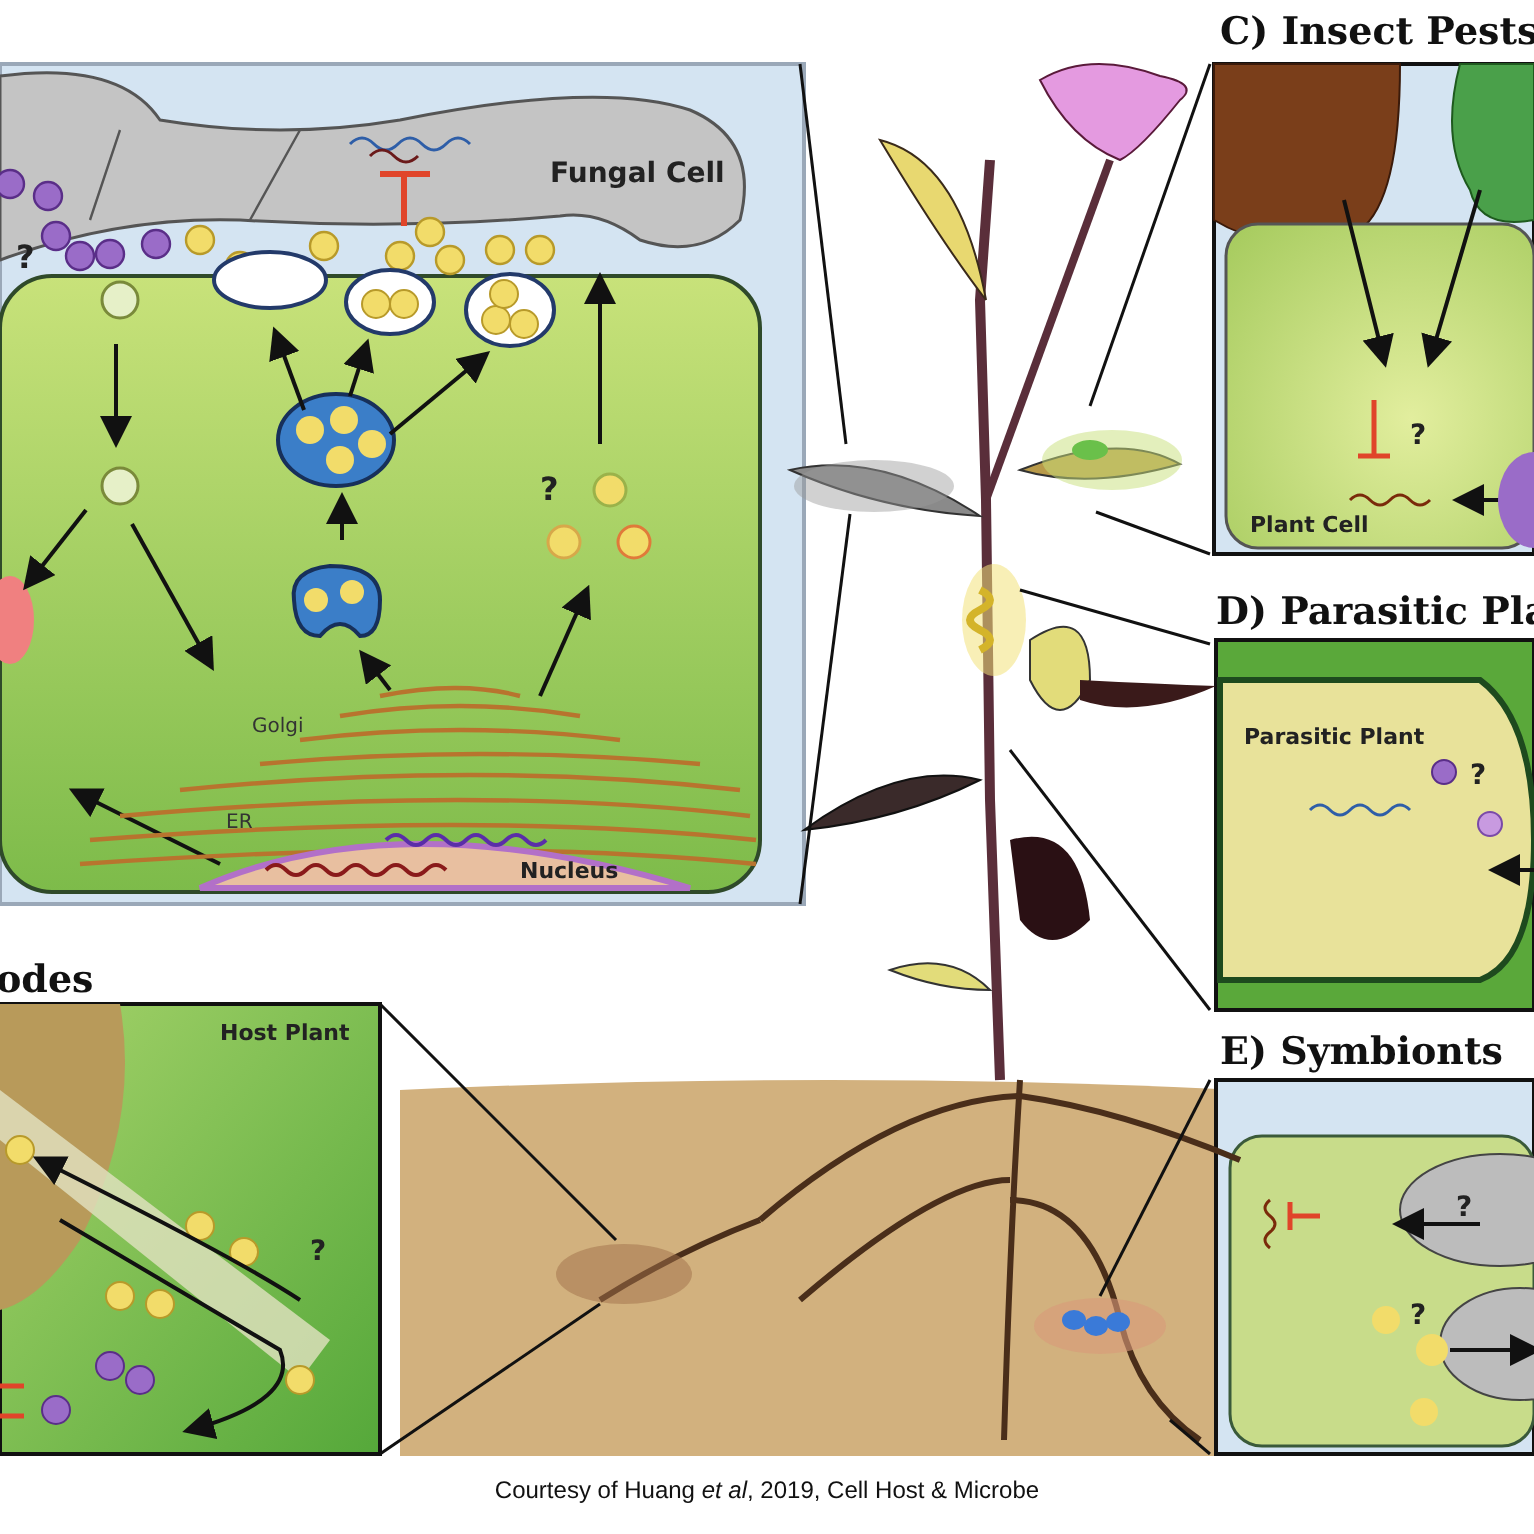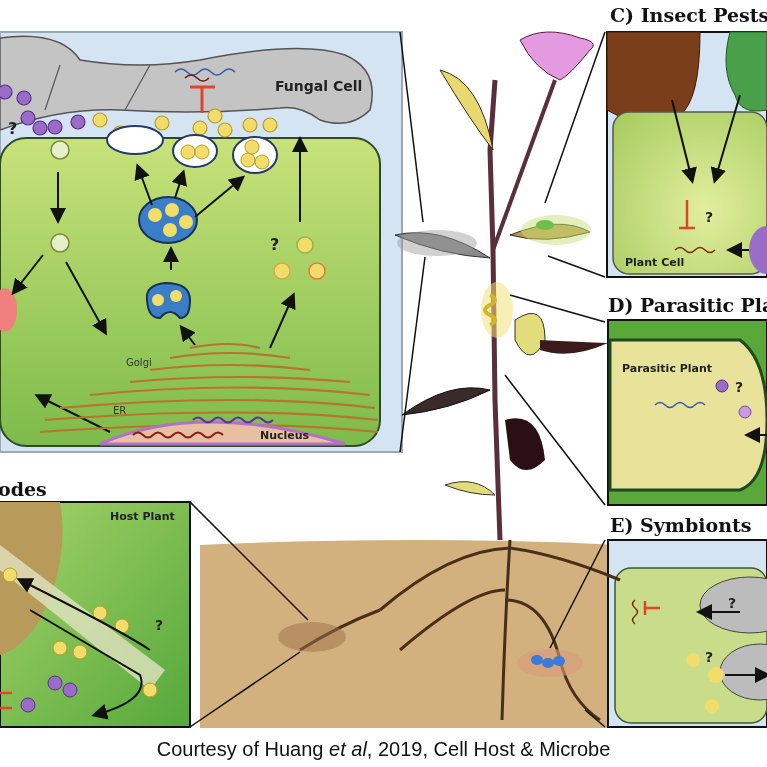--- a/index.html
+++ b/index.html
@@ -1,21 +1,21 @@
 <!DOCTYPE html>
 <html><head>
   <meta charset="utf-8">
   <style>
     html, body { margin: 0; padding: 0; background: #ffffff; }
     body { width: 767px; height: 767px; position: relative; overflow: hidden; font-family: "DejaVu Sans", sans-serif; }
     #stage { position: absolute; left: 0; top: 0; width: 767px; height: 767px; }
     .panel-title { font-family: "DejaVu Serif", serif; font-weight: bold; font-size: 19px; fill: #111; }
     .label { font-family: "DejaVu Sans", sans-serif; font-weight: bold; fill: #222; }
     .small { font-family: "DejaVu Sans", sans-serif; fill: #333; }
-    .caption { position: absolute; left: 0; width: 767px; top: 738px; text-align: center; font-family: "Liberation Sans", sans-serif; font-size: 20px; color: #111; }
+    .caption { position: absolute; left: 0; width: 767px; top: 738px; text-align: center; font-family: "Liberation Sans", sans-serif; font-size: 12px; color: #111; }
     .caption i { font-style: italic; }
   </style>
 </head>
 <body>
 
 <svg id="stage" viewBox="0 0 767 767" xmlns="http://www.w3.org/2000/svg">
   <defs>
     <linearGradient id="cellGrad" x1="0" y1="0" x2="0" y2="1">
       <stop offset="0" stop-color="#c8e27a"></stop>
       <stop offset="1" stop-color="#7dbb4a"></stop>

